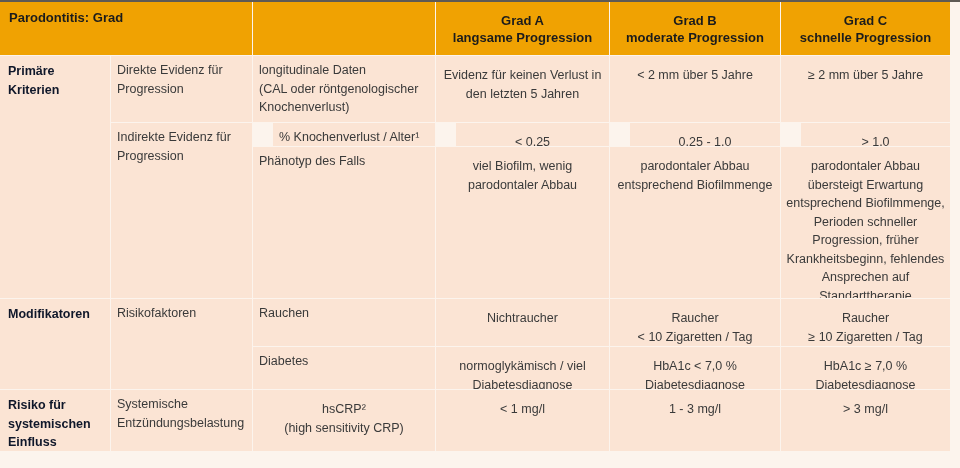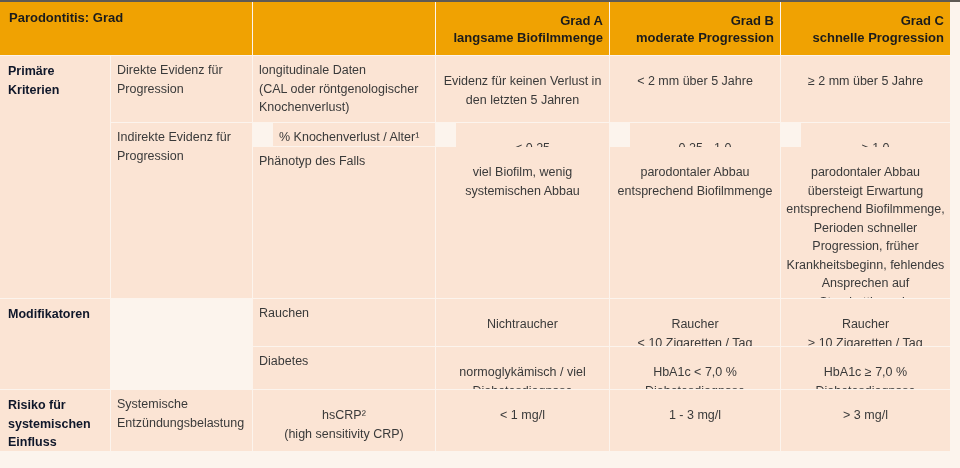--- a/index.html
+++ b/index.html
@@ -31,31 +31,31 @@
   .hdr {
     background: #f0a202;
     color: #1c1c1c;
     font-weight: bold;
     font-size: 13px;
   }
   .hdr-title { padding: 7px 9px; }
   .hdr-grade {
     display: flex;
     flex-direction: column;
-    align-items: flex-end;
+    align-items: center;
     justify-content: center;
     text-align: center;
     line-height: 17px;
   }
   .cat {
     font-weight: bold;
     color: #0f172a;
     padding: 6px 8px;
   }
-  .center { text-align: center; padding: 16px 4px; }
+  .center { text-align: center; padding: 10px 4px; }
 
   
   .a-title   { grid-column: 1 / 3; grid-row: 1; }
   .a-spacer  { grid-column: 3 / 4; grid-row: 1; }
   .a-ga      { grid-column: 4; grid-row: 1; }
   .a-gb      { grid-column: 5; grid-row: 1; }
   .a-gc      { grid-column: 6; grid-row: 1; }
 
   .a-cat0 { grid-column: 1; grid-row: 2 / 5; }
   .a-cat1 { grid-column: 1; grid-row: 5 / 7; }
@@ -76,51 +76,52 @@
 </head>
 <body>
 
 <div class="table">
 
   <div class="cell hdr hdr-title a-title">Parodontitis: Grad</div>
   <div class="cell hdr a-spacer"></div>
 
   <div class="cell hdr hdr-grade a-ga">
     <span>Grad A</span>
-    <span>langsame Biofilmmenge</span>
+    <span>langsame Progression</span>
   </div>
   <div class="cell hdr hdr-grade a-gb">
     <span>Grad B</span>
     <span>moderate Progression</span>
   </div>
   <div class="cell hdr hdr-grade a-gc">
     <span>Grad C</span>
     <span>schnelle Progression</span>
   </div>
 
   <div class="cell cat a-cat0">Primäre Kriterien</div>
   <div class="cell cat a-cat1">Modifikatoren</div>
   <div class="cell a-sub0">Direkte Evidenz für Progression</div>
 
   <div class="cell cat a-cat2">Risiko für systemischen Einfluss</div>
   <div class="cell a-sub1">Indirekte Evidenz für Progression</div>
+  <div class="cell a-sub2">Risikofaktoren</div>
   <div class="cell a-sub3">Systemische Entzündungsbelastung</div>
 
   <div class="cell col3 row2">longitudinale Daten
 (CAL oder röntgenologischer Knochenverlust)</div>
   <div class="cell col3 row3">% Knochenverlust / Alter¹</div>
   <div class="cell col3 row4">Phänotyp des Falls</div>
   <div class="cell col3 row5">Rauchen</div>
   <div class="cell col3 row6">Diabetes</div>
   <div class="cell col3 row7 center">hsCRP²
 (high sensitivity CRP)</div>
 
   <div class="cell col4 row2 center">Evidenz für keinen Verlust in den letzten 5 Jahren</div>
   <div class="cell col4 row3 center">&lt; 0,25</div>
-  <div class="cell col4 row4 center">viel Biofilm, wenig systemischen Abbau</div>
+  <div class="cell col4 row4 center">viel Biofilm, wenig parodontaler Abbau</div>
   <div class="cell col4 row5 center">Nichtraucher</div>
   <div class="cell col4 row6 center">normoglykämisch / viel Diabetesdiagnose</div>
   <div class="cell col4 row7 center">&lt; 1 mg/l</div>
 
   <div class="cell col5 row2 center">&lt; 2 mm über 5 Jahre</div>
   <div class="cell col5 row3 center">0,25 - 1,0</div>
   <div class="cell col5 row4 center">parodontaler Abbau entsprechend Biofilmmenge</div>
   <div class="cell col5 row5 center">Raucher
 &lt; 10 Zigaretten / Tag</div>
   <div class="cell col5 row6 center">HbA1c &lt; 7,0 %

